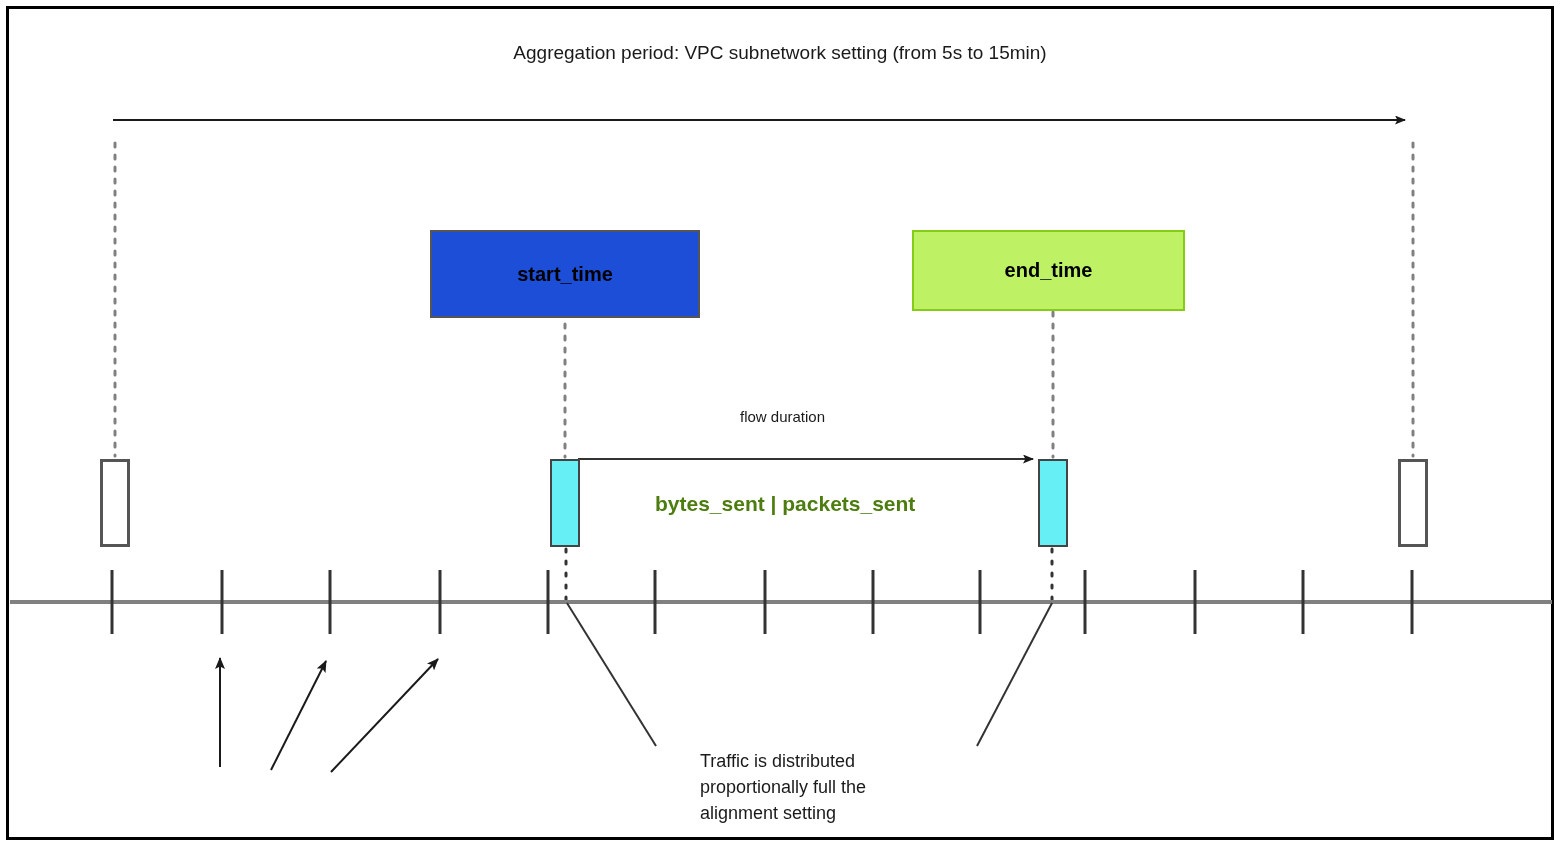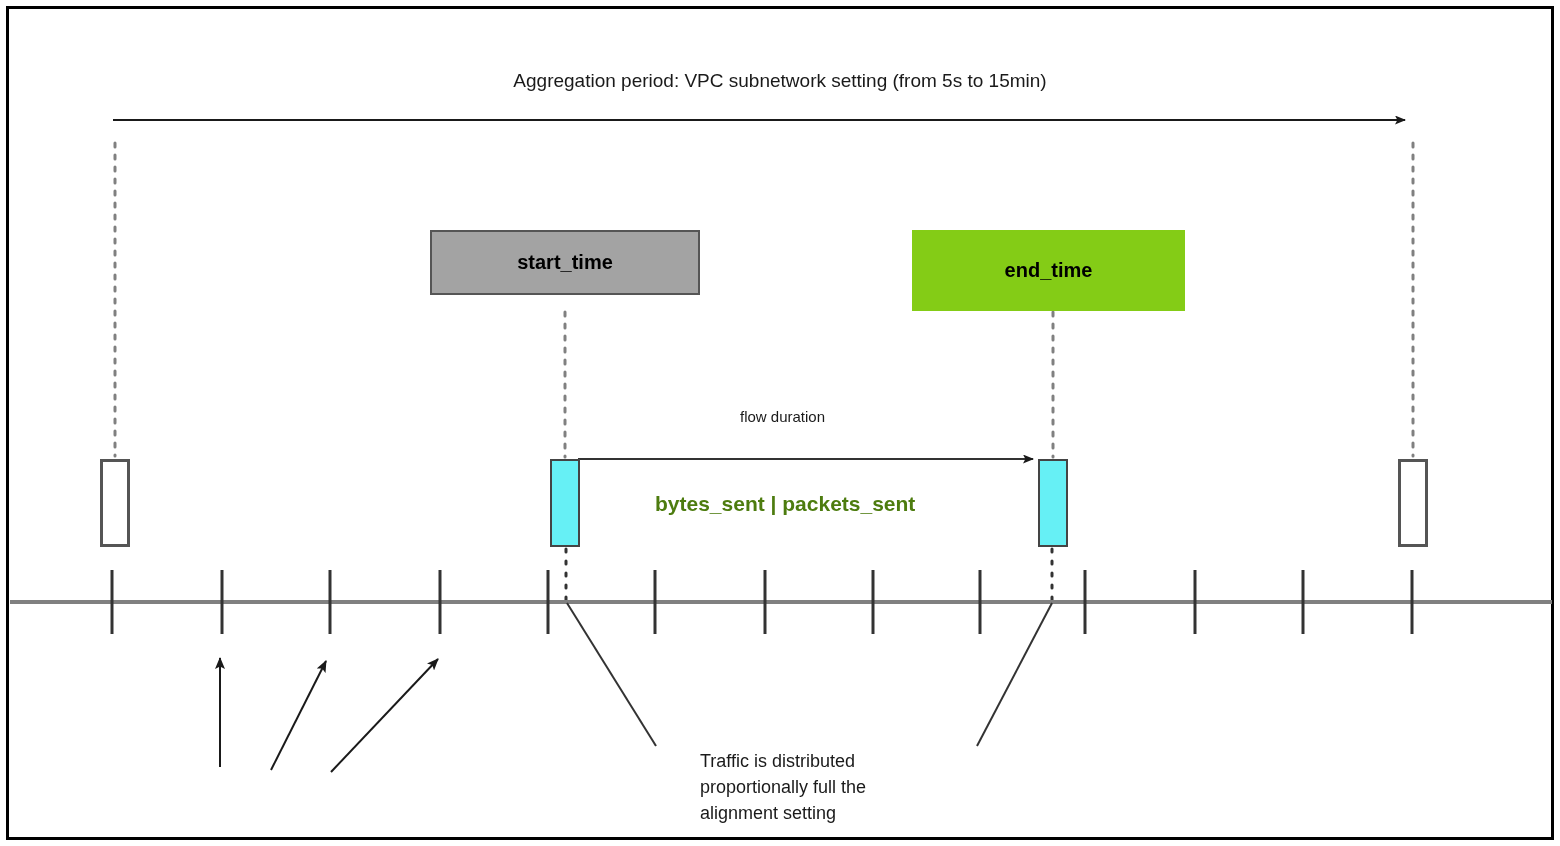--- a/index.html
+++ b/index.html
@@ -36,40 +36,39 @@
     position: absolute;
     color: #1a1a1a;
     white-space: nowrap;
   }
   #title-text {
     left: 0;
     top: 42px;
     width: 1560px;
     text-align: center;
     font-size: 19px;
-    margin-top: 28px;
   }
   #start-time-box {
     position: absolute;
     left: 430px;
     top: 230px;
     width: 270px;
-    height: 65px;
+    height: 88px;
     border: 2px solid #555555;
-    background: #a3a3a3;
+    background: #1d4ed8;
     box-sizing: border-box;
   }
   #end-time-box {
     position: absolute;
     left: 912px;
     top: 230px;
     width: 273px;
     height: 81px;
     border: 2px solid #84cc16;
-    background: #84cc16;
+    background: #bef264;
     box-sizing: border-box;
   }
   .box-label {
     position: absolute;
     left: 0;
     top: 0;
     width: 100%;
     height: 100%;
     display: flex;
     align-items: center;

